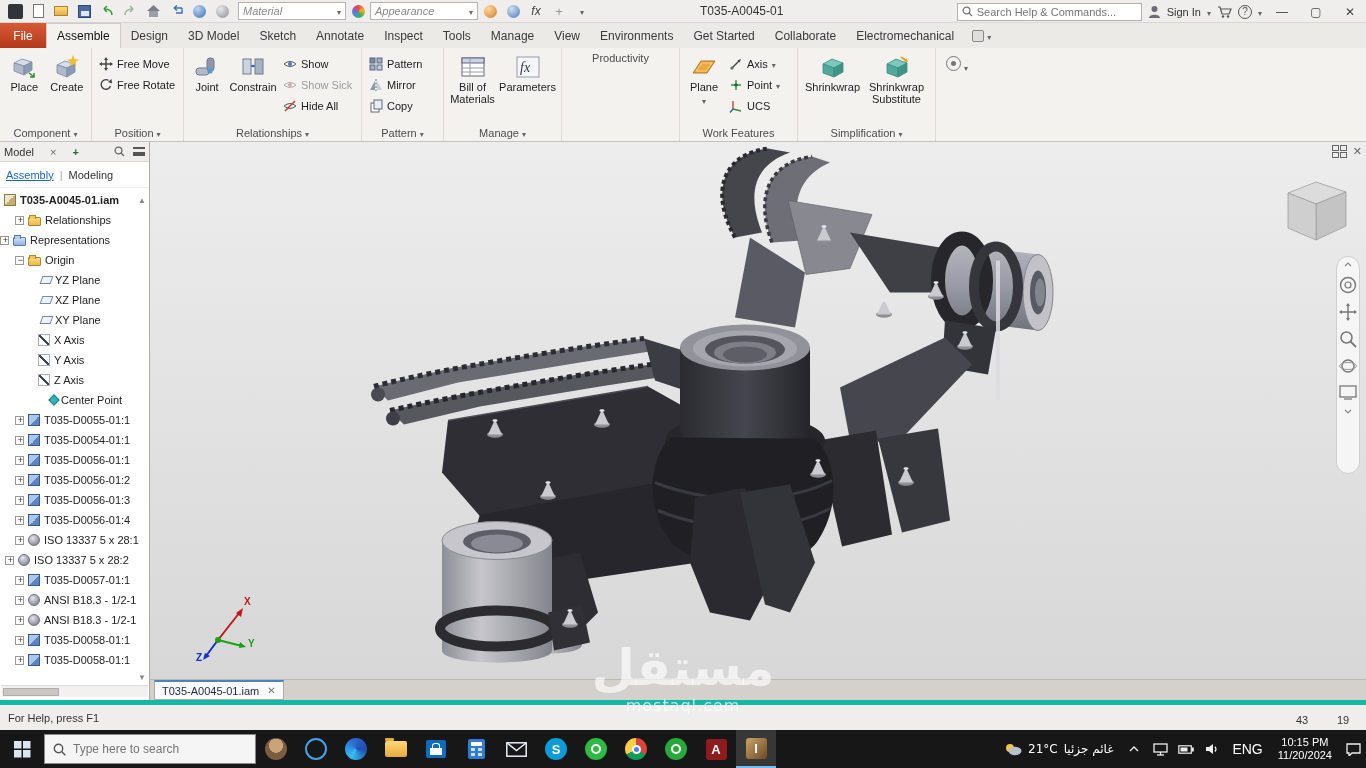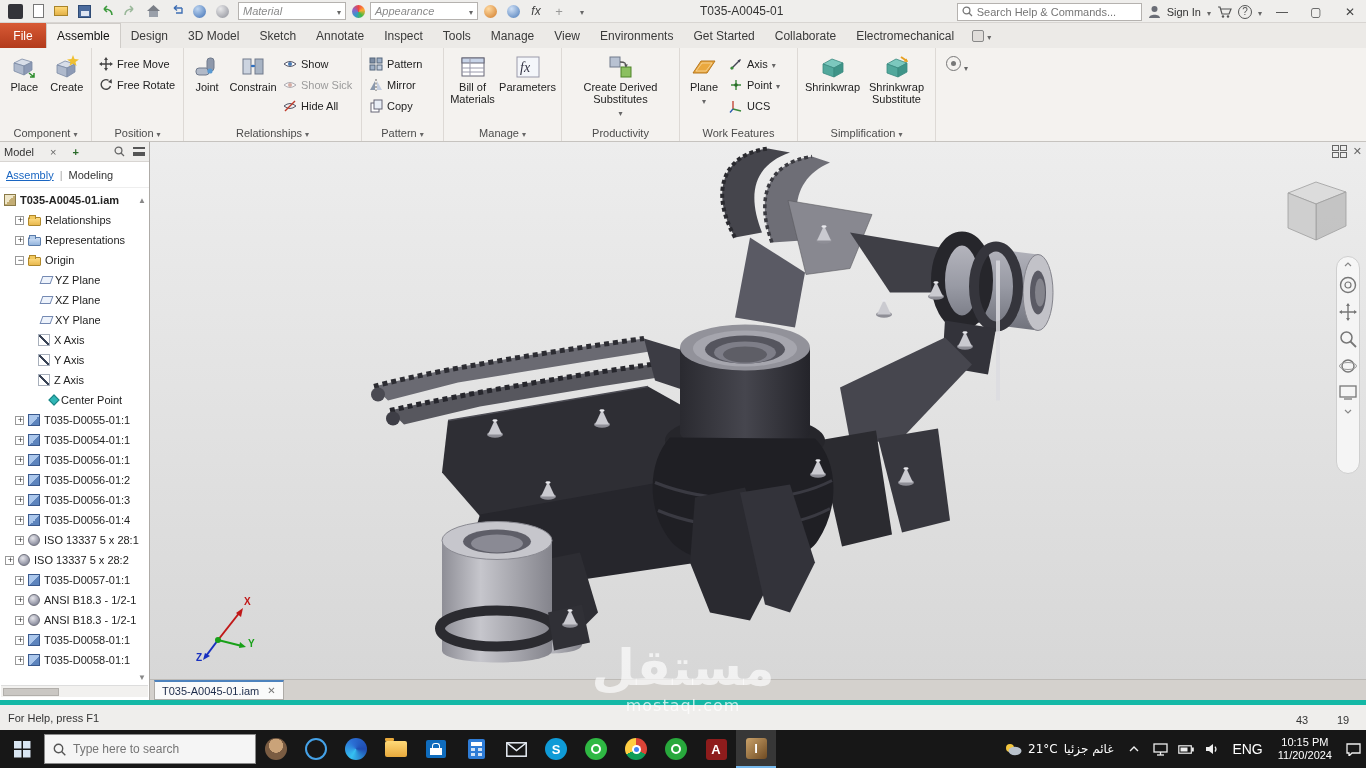--- a/index.html
+++ b/index.html
@@ -410,32 +410,20 @@
         <span class="blabel">Parameters</span>
       </div>
     </div>
     <div class="rlabel">
         <span>Manage</span>
         <span class="car"></span>
       </div>
   </div>
 
   <div class="rgroup" style="width:118px">
-    <div class="rbody" style="justify-content:center">
-      <div class="rbtn-lg" style="width:94px">
-        <svg width="26" height="26">
-            <rect x="2" y="3" width="10" height="10" fill="#b8c2d2" stroke="#707a8c"></rect>
-            <rect x="13" y="13" width="10" height="10" fill="#8cc060" stroke="#4e8428"></rect>
-            <path d="M12,8 C17,8 18,9 18,13" stroke="#555" stroke-width="1.3" fill="none"></path>
-            <polygon points="18,13 16,10.5 20,10.5" fill="#555"></polygon>
-          </svg>
-        <span class="blabel">Create Derived Substitutes</span>
-        <span class="car"></span>
-      </div>
-    </div>
     <div class="rlabel">
         <span>Productivity</span>
       </div>
   </div>
 
   <div class="rgroup" style="width:118px">
     <div class="rbody">
       <div class="rbtn-lg" style="width:40px">
         <svg width="26" height="26">
             <polygon points="2,19 10,7 24,7 16,19" fill="#eaa83e" stroke="#b5761e"></polygon>
@@ -534,21 +522,21 @@
     <div class="trow" style="padding-left:4px;font-weight:bold">
         <span class="ti ic-assembly"></span>
         <span class="tlabel">T035-A0045-01.iam</span>
         <span class="treechev">▲</span>
       </div>
     <div class="trow" style="padding-left:15px">
         <span class="exp plus"></span>
         <span class="ti ic-folder"></span>
         <span class="tlabel">Relationships</span>
       </div>
-    <div class="trow" style="padding-left:15px">
+    <div class="trow" style="">
         <span class="exp plus"></span>
         <span class="ti ic-rep"></span>
         <span class="tlabel">Representations</span>
       </div>
     <div class="trow" style="padding-left:15px">
         <span class="exp minus"></span>
         <span class="ti ic-folder"></span>
         <span class="tlabel">Origin</span>
       </div>
     <div class="trow" style="padding-left:38px">

